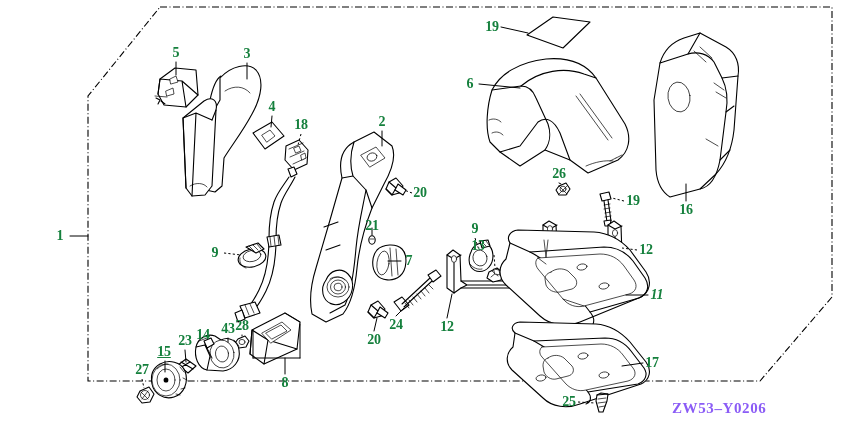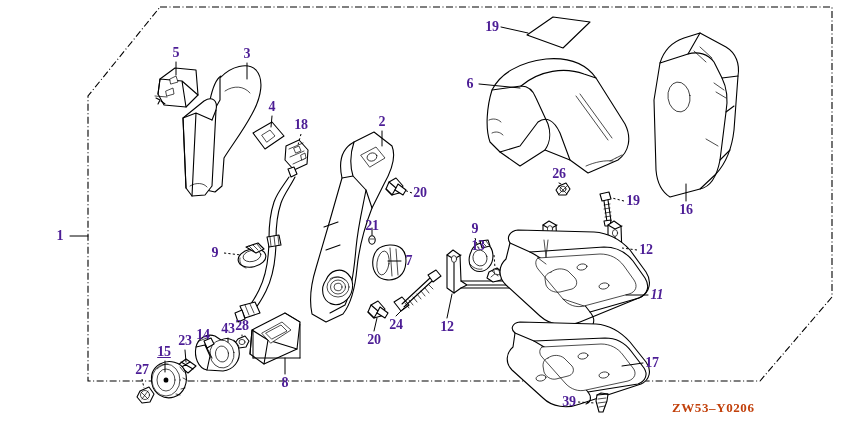--- a/index.html
+++ b/index.html
@@ -23,33 +23,33 @@
     left: 0;
     top: 0;
     width: 850px;
     height: 425px;
   }
   .callout {
     position: absolute;
     font-family: "Liberation Serif", serif;
     font-weight: bold;
     font-size: 14px;
-    color: #4c1d95;
+    color: #15803d;
     line-height: 1;
     white-space: nowrap;
     transform: translate(-50%, -50%);
     letter-spacing: -0.2px;
   }
   #partcode {
     position: absolute;
     font-family: "Liberation Serif", serif;
     font-weight: bold;
-    font-size: 13px;
+    font-size: 15px;
     letter-spacing: 0.6px;
-    color: #c2410c;
+    color: #8b5cf6;
     white-space: nowrap;
   }
 </style>
 </head>
 <body>
 
 <div id="stage">
 
   <svg id="art" viewBox="0 0 850 425" xmlns="http://www.w3.org/2000/svg">
     <defs>
@@ -444,21 +444,21 @@
   <div class="callout" style="left:686px; top:210px;">16</div>
   <div class="callout" style="left:652px; top:363px;">17</div>
   <div class="callout" style="left:301px; top:125px;">18</div>
   <div class="callout" style="left:492px; top:27px;">19</div>
   <div class="callout" style="left:420px; top:193px;">20</div>
   <div class="callout" style="left:374px; top:340px;">20</div>
   <div class="callout" style="left:372px; top:226px;">21</div>
   <div class="callout" style="left:633px; top:201px;">19</div>
   <div class="callout" style="left:185px; top:341px;">23</div>
   <div class="callout" style="left:396px; top:325px;">24</div>
-  <div class="callout" style="left:569px; top:402px;">39</div>
+  <div class="callout" style="left:569px; top:402px;">25</div>
   <div class="callout" style="left:559px; top:174px;">26</div>
   <div class="callout" style="left:142px; top:370px;">27</div>
   <div class="callout" style="left:242px; top:326px;">28</div>
   <div class="callout" style="left:228px; top:329px;">43</div>
 
   <div id="partcode" style="left:672px; top:400px;">ZW53–Y0206</div>
 
 </div>
 
 </body></html>

